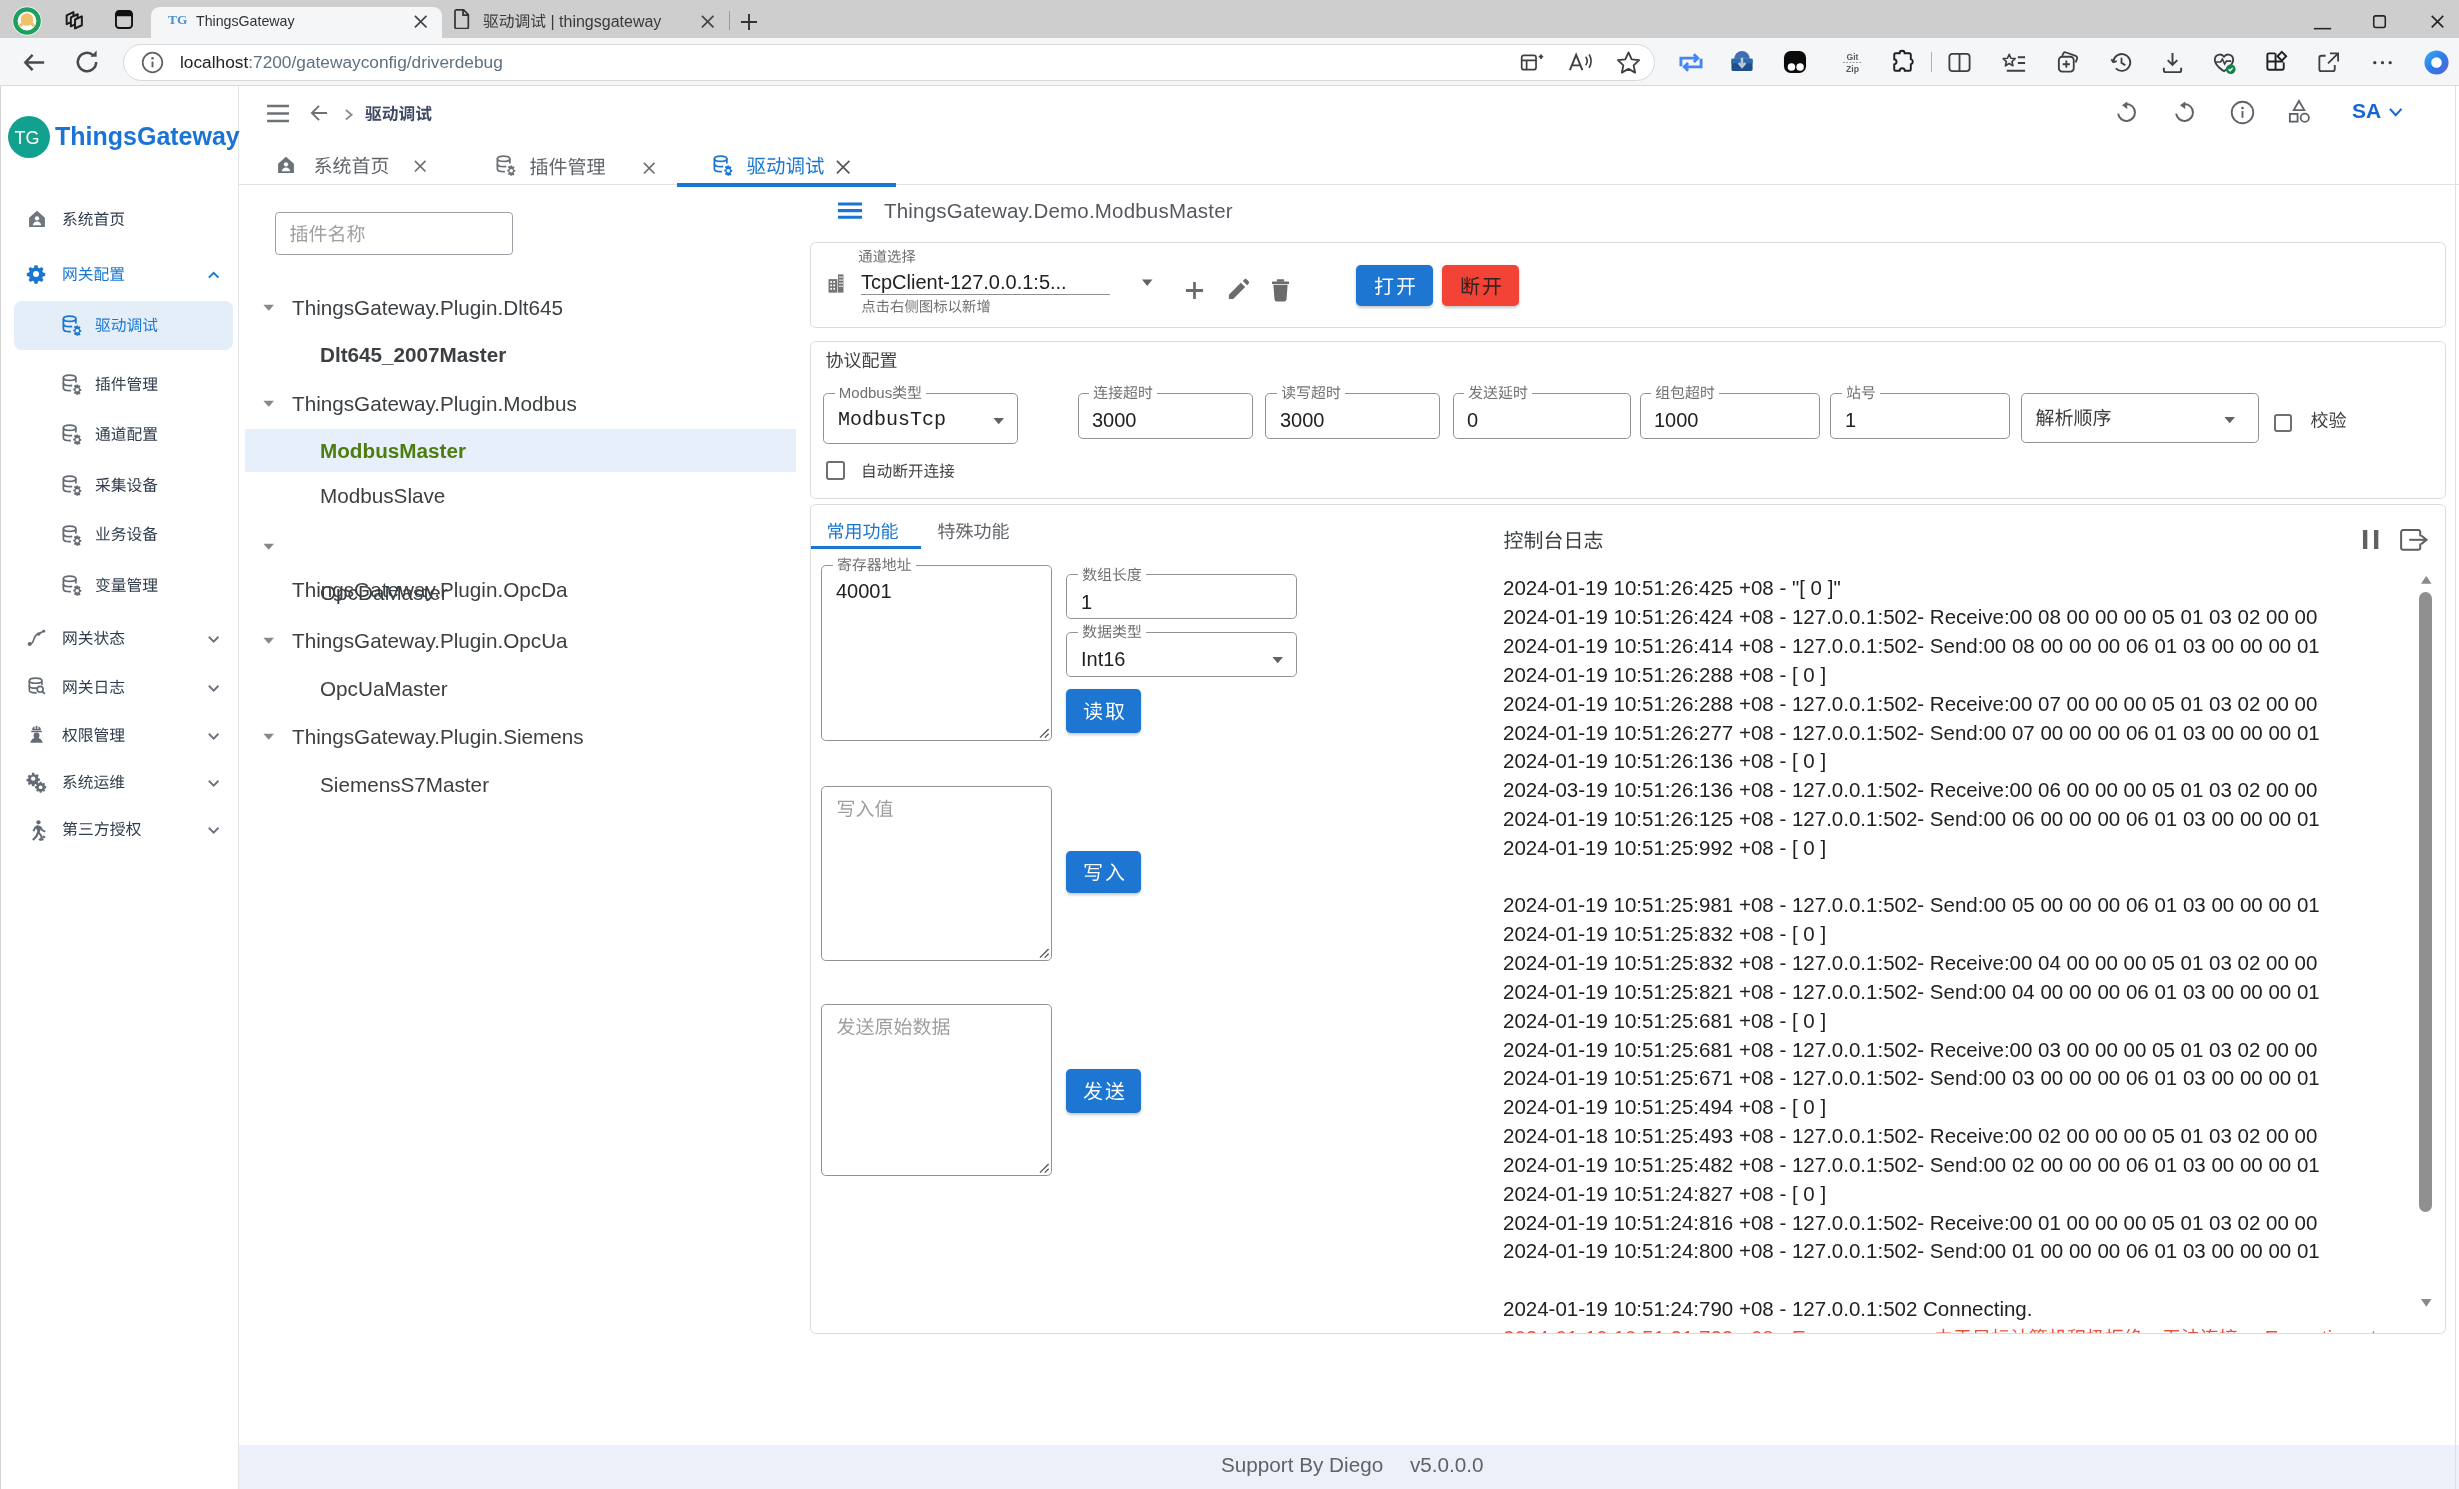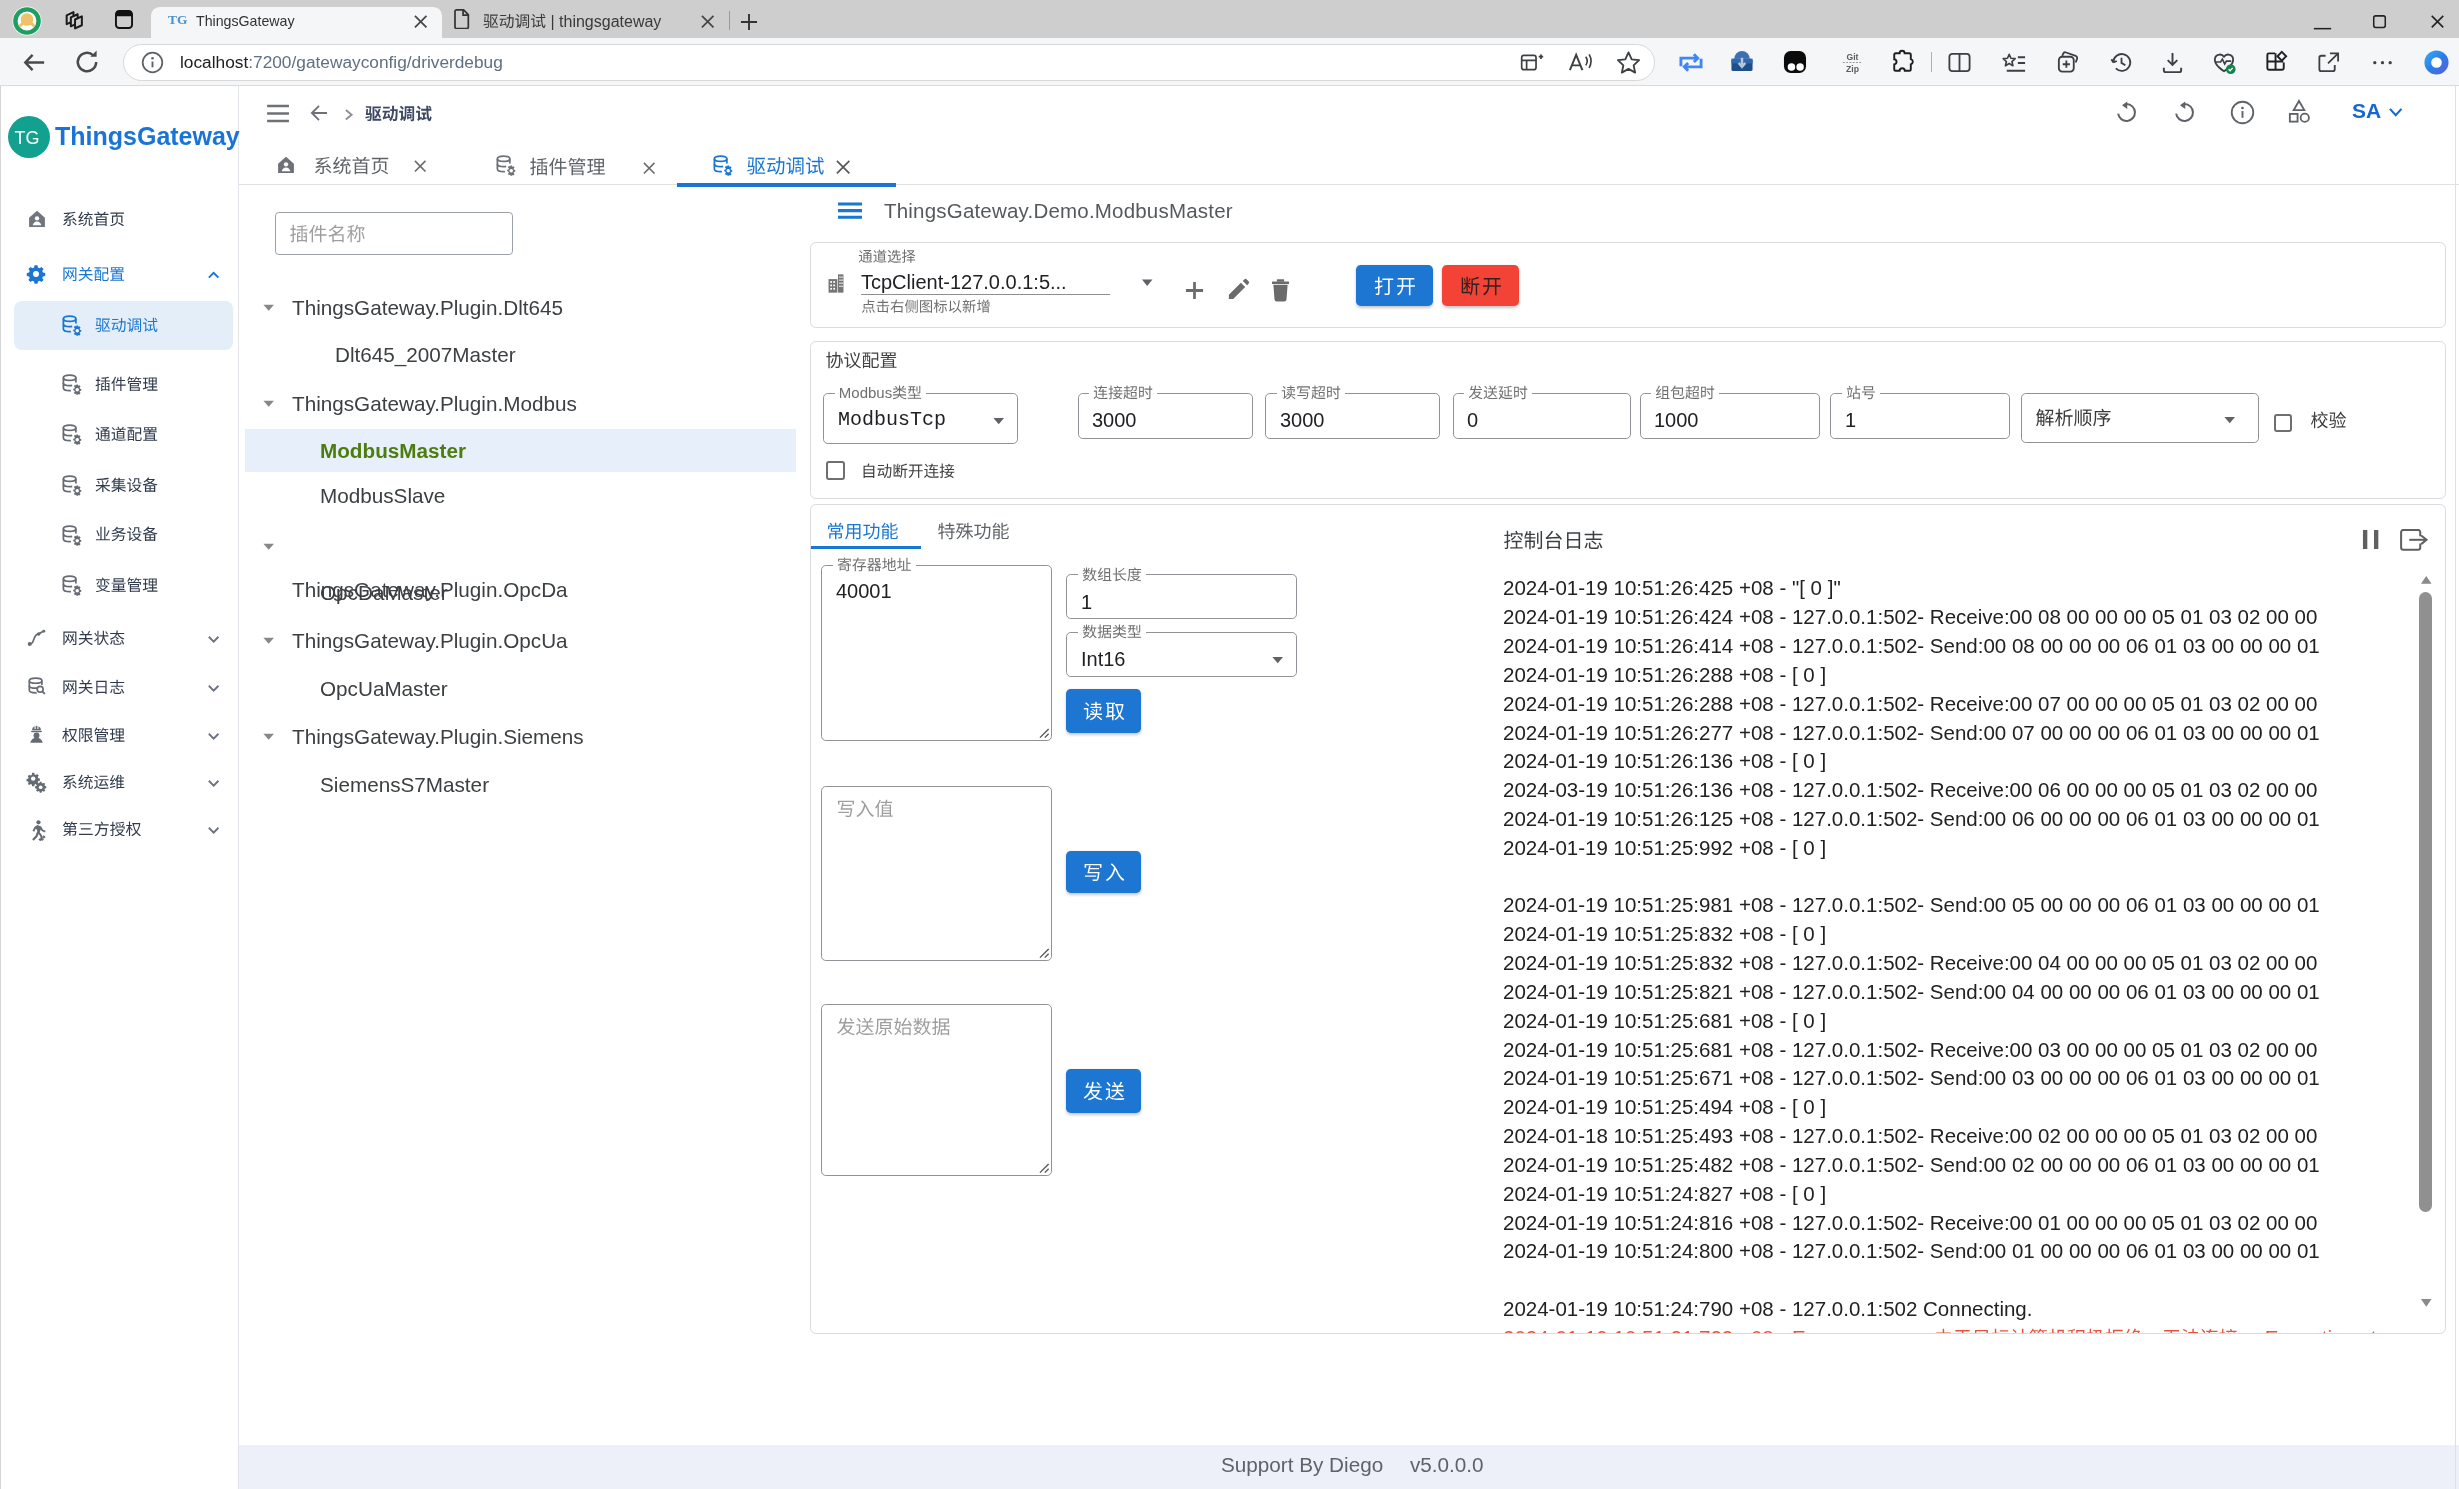--- a/index.html
+++ b/index.html
@@ -530,21 +530,21 @@
         <use href="#g13" transform="translate(20.0,0.0) scale(0.02000,-0.02000)"></use>
         <use href="#g42" transform="translate(40.0,0.0) scale(0.02000,-0.02000)"></use>
         <use href="#g43" transform="translate(60.0,0.0) scale(0.02000,-0.02000)"></use>
       </g>
     </svg></div>
 <div class="abs" style="left:245px;top:429px;width:551px;height:43px;background:#e7f0fa"></div>
 <div class="abs" style="left:292px;top:298px;font-size:20.7px;color:#3c4043;font-weight:normal;white-space:nowrap;line-height:1;">ThingsGateway.Plugin.Dlt645</div>
 <svg class="abs" style="left:261px;top:301px" width="15.4" height="13.4" viewBox="0 0 16 14">
     <path d="M2.5 4 13.5 4 8 10.2z" fill="#888"></path>
   </svg>
-<div class="abs" style="left:320px;top:345px;font-size:20.7px;color:#3c4043;font-weight:normal;white-space:nowrap;line-height:1;margin-left:15px;">Dlt645_2007Master</div>
+<div class="abs" style="left:320px;top:345px;font-size:20.7px;color:#3c4043;font-weight:bold;white-space:nowrap;line-height:1;">Dlt645_2007Master</div>
 <div class="abs" style="left:292px;top:394px;font-size:20.7px;color:#3c4043;font-weight:normal;white-space:nowrap;line-height:1;">ThingsGateway.Plugin.Modbus</div>
 <svg class="abs" style="left:261px;top:397px" width="15.4" height="13.4" viewBox="0 0 16 14">
     <path d="M2.5 4 13.5 4 8 10.2z" fill="#888"></path>
   </svg>
 <div class="abs" style="left:320px;top:441px;font-size:20.7px;color:#4d7c0f;font-weight:bold;white-space:nowrap;line-height:1;">ModbusMaster</div>
 <div class="abs" style="left:320px;top:486px;font-size:20.7px;color:#3c4043;font-weight:normal;white-space:nowrap;line-height:1;">ModbusSlave</div>
 <div class="abs" style="left:292px;top:536px;font-size:20.7px;color:#3c4043;font-weight:normal;white-space:nowrap;line-height:1;margin-top:44px;">ThingsGateway.Plugin.OpcDa</div>
 <svg class="abs" style="left:261px;top:540px" width="15.4" height="13.4" viewBox="0 0 16 14">
     <path d="M2.5 4 13.5 4 8 10.2z" fill="#888"></path>
   </svg>

